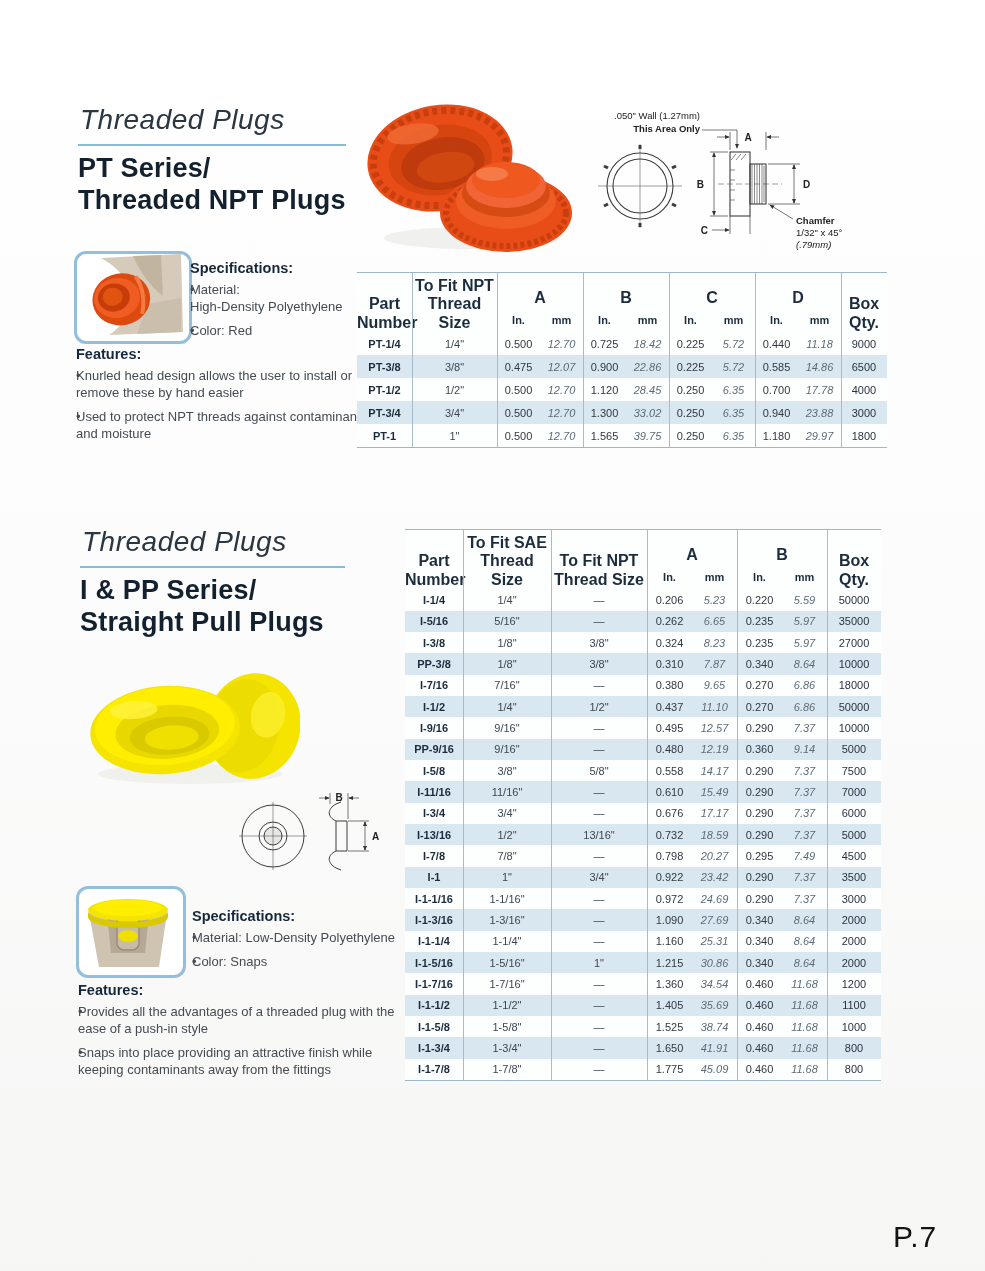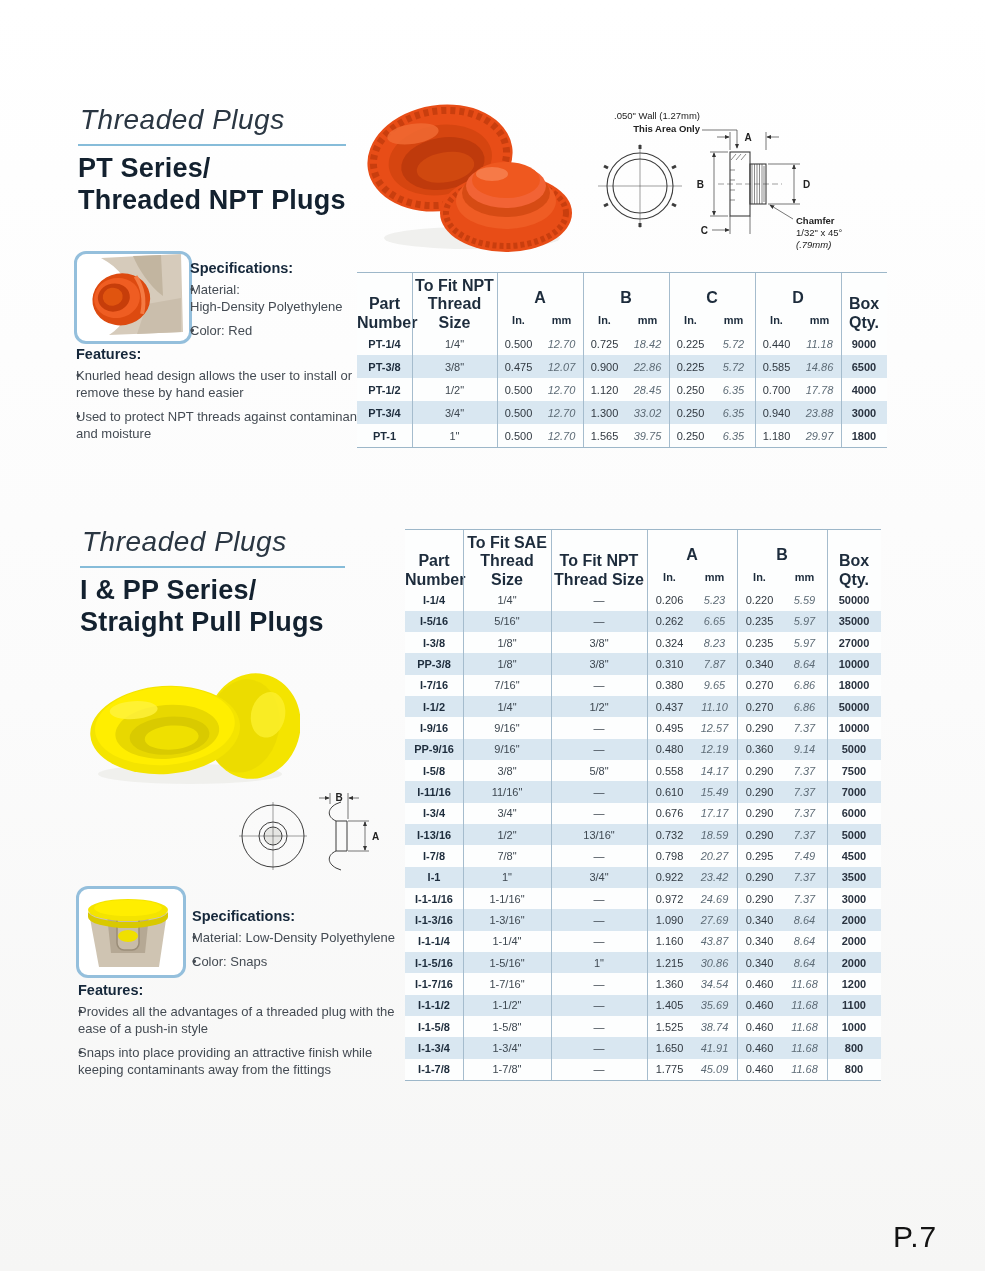--- a/index.html
+++ b/index.html
@@ -17,21 +17,21 @@
   .tablewrap{position:absolute;border-top:1px solid #9db7c9;border-bottom:1px solid #9db7c9;background:#fdfefe;}
   .cat-table{border-collapse:collapse;table-layout:fixed;width:100%;font-size:11px;}
   .cat-table th{font-weight:700;color:#1d2c3c;white-space:pre-line;line-height:1.15;padding:0;vertical-align:middle;}
   .cat-table thead tr.grp th{font-size:16px;height:23px;padding-top:4px;vertical-align:bottom;}
   .cat-table thead tr.sub th{font-size:11px;height:19px;}
   .cat-table td{text-align:center;padding:0;vertical-align:middle;color:#333;}
   .cat-table td.part{font-weight:700;color:#1d2c3c;}
   .cat-table td.size{color:#3d4750;}
   .cat-table td.in{color:#303840;}
   .cat-table td.mm{font-style:italic;color:#5d6b76;}
-  .cat-table td.box{font-weight:700;color:#2a3340;text-align:center;}
+  .cat-table td.box{font-weight:400;color:#2a3340;text-align:center;}
   .t1 tbody tr{height:23px;}
   .t2 tbody tr{height:21.35px;}
   .cat-table tbody tr:nth-child(even){background:#d9e7f1;}
   .vline{position:absolute;top:0;bottom:0;width:1px;background:#a5bccd;}
   .pageno{position:absolute;font-size:30px;color:#141414;letter-spacing:1px;}
   svg text{font-family:"Liberation Sans",sans-serif;}
   .dimletter{font-size:10px;font-weight:700;fill:#222;}
   .note{font-size:9.5px;fill:#222;}
   .noteb{font-size:9.5px;font-weight:700;fill:#222;}
   .notei{font-size:9.5px;font-style:italic;fill:#222;}
@@ -563,21 +563,21 @@
             <td class="mm">27.69</td>
             <td class="in">0.340</td>
             <td class="mm">8.64</td>
             <td class="box">2000</td>
           </tr>
           <tr>
             <td class="part">I-1-1/4</td>
             <td class="size">1-1/4"</td>
             <td class="size">—</td>
             <td class="in">1.160</td>
-            <td class="mm">43.87</td>
+            <td class="mm">25.31</td>
             <td class="in">0.340</td>
             <td class="mm">8.64</td>
             <td class="box">2000</td>
           </tr>
           <tr>
             <td class="part">I-1-5/16</td>
             <td class="size">1-5/16"</td>
             <td class="size">1"</td>
             <td class="in">1.215</td>
             <td class="mm">30.86</td>

